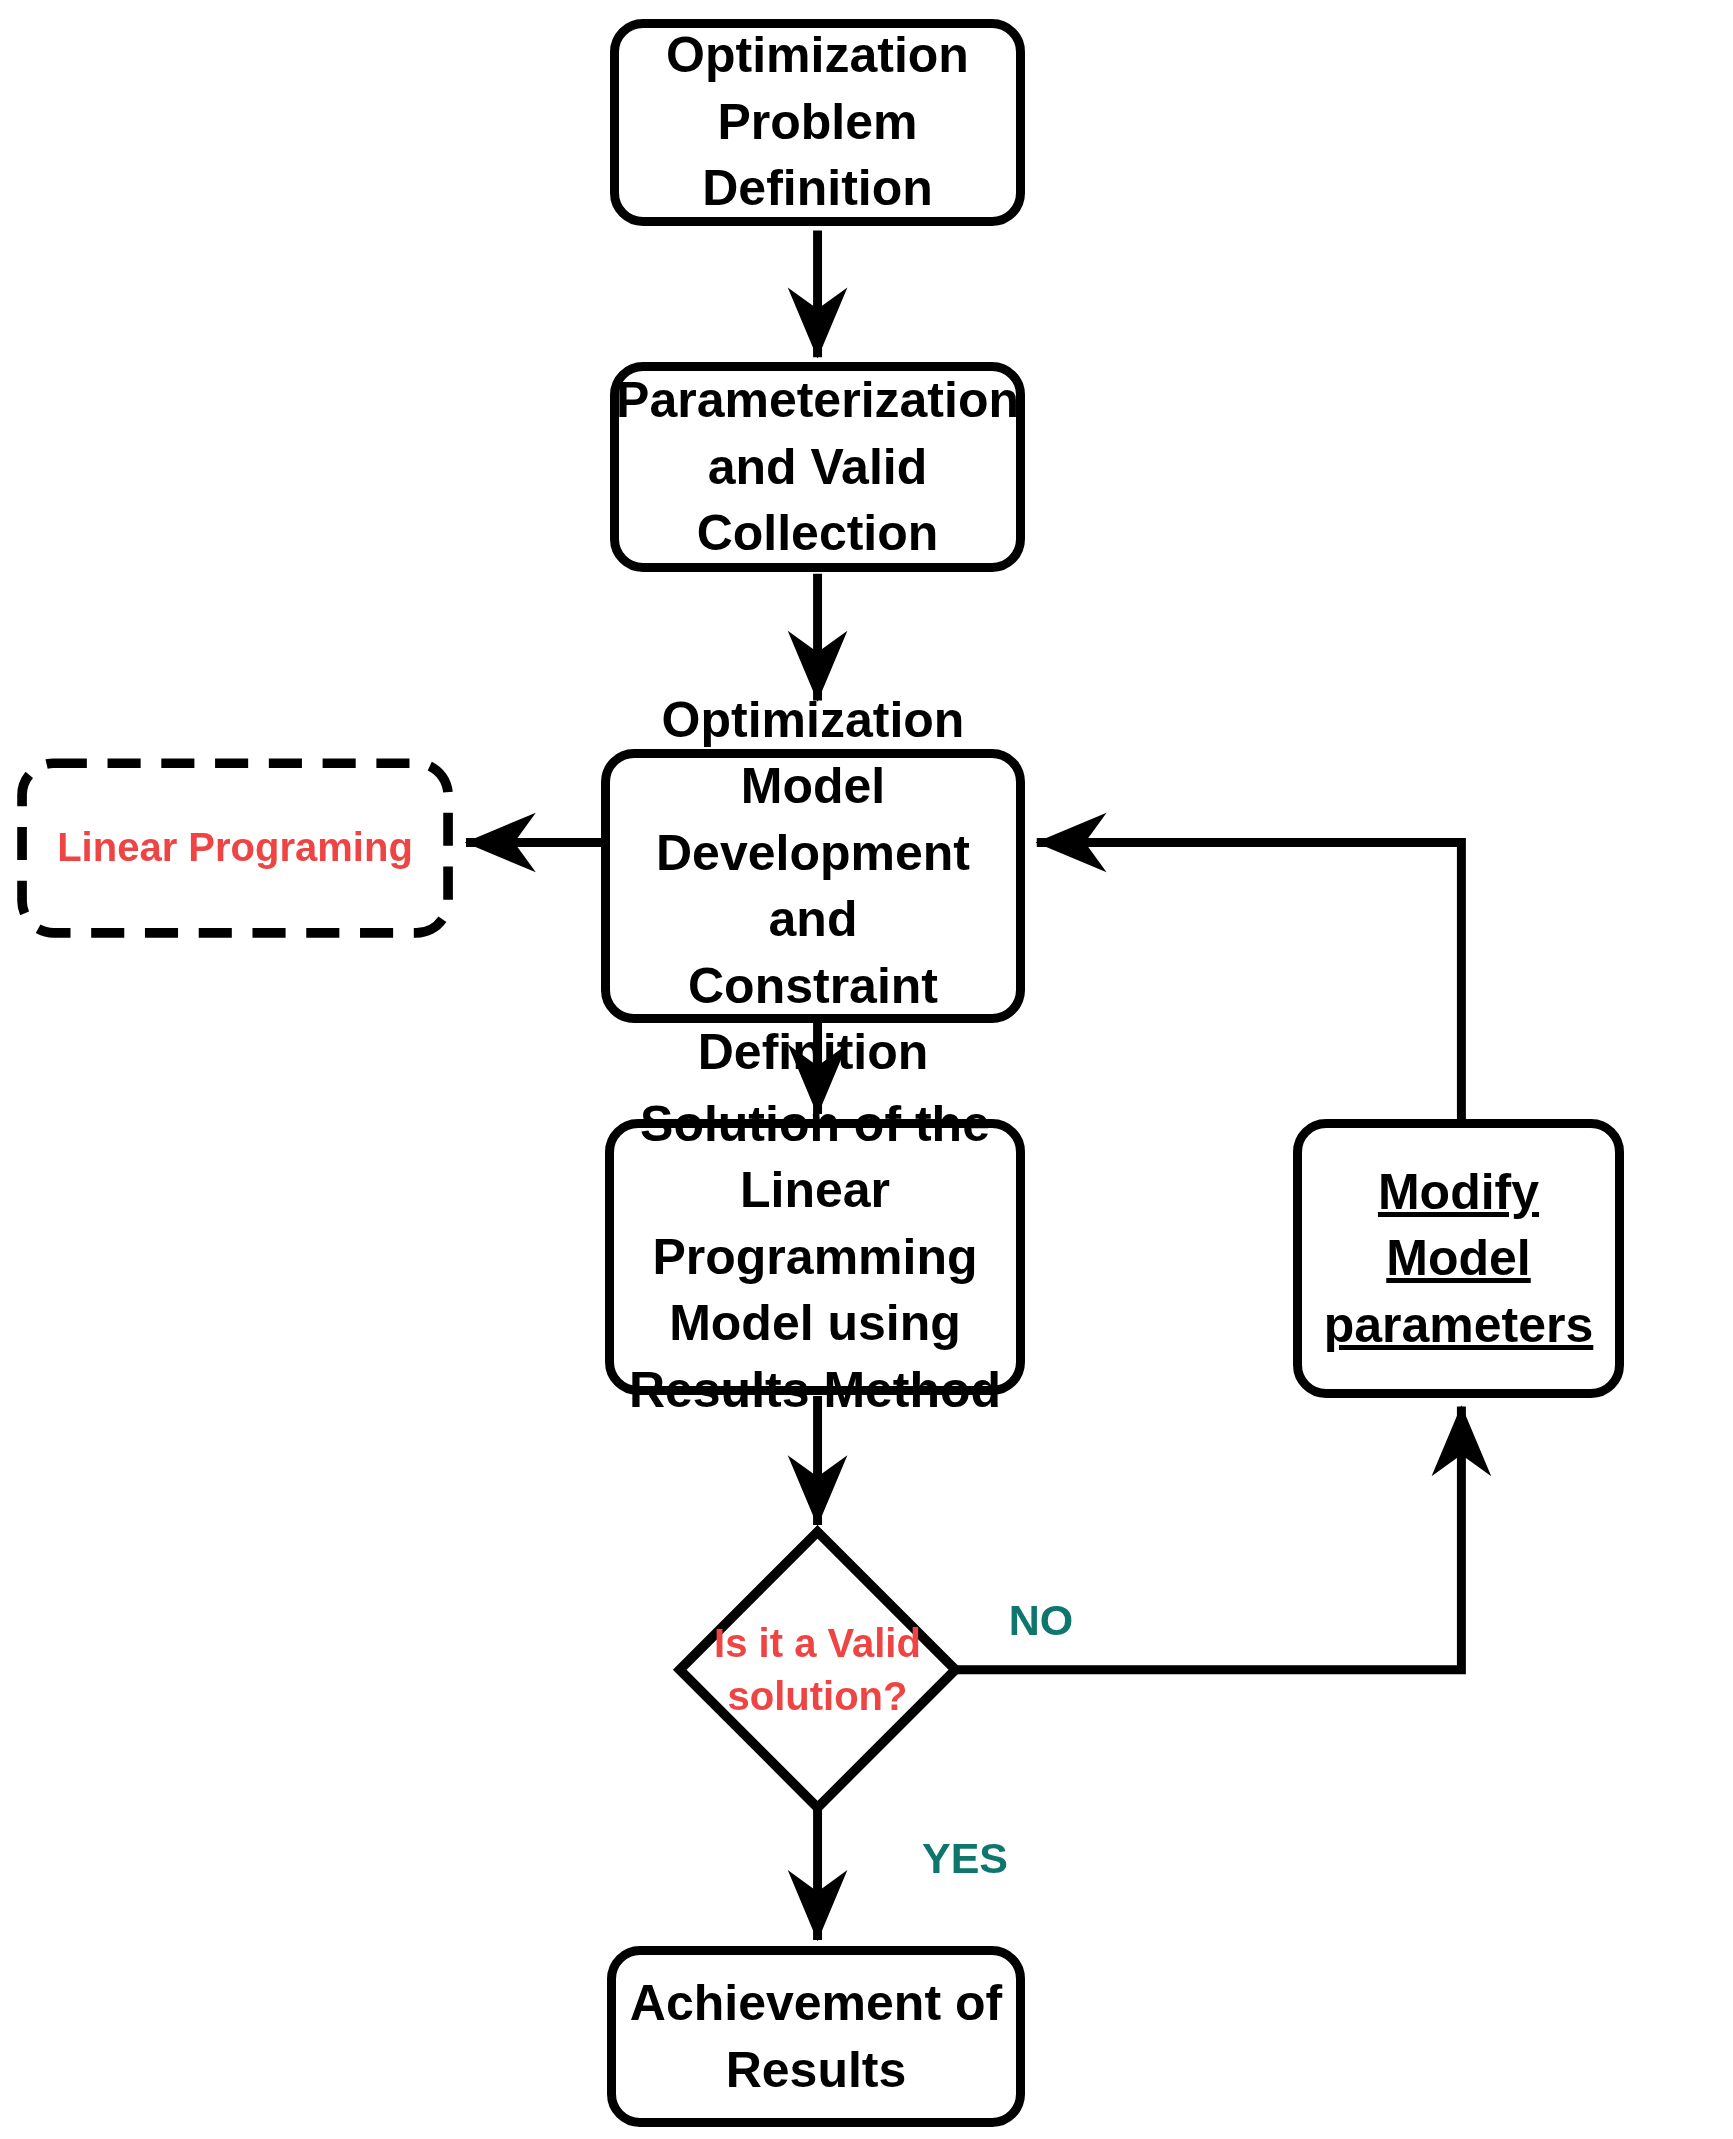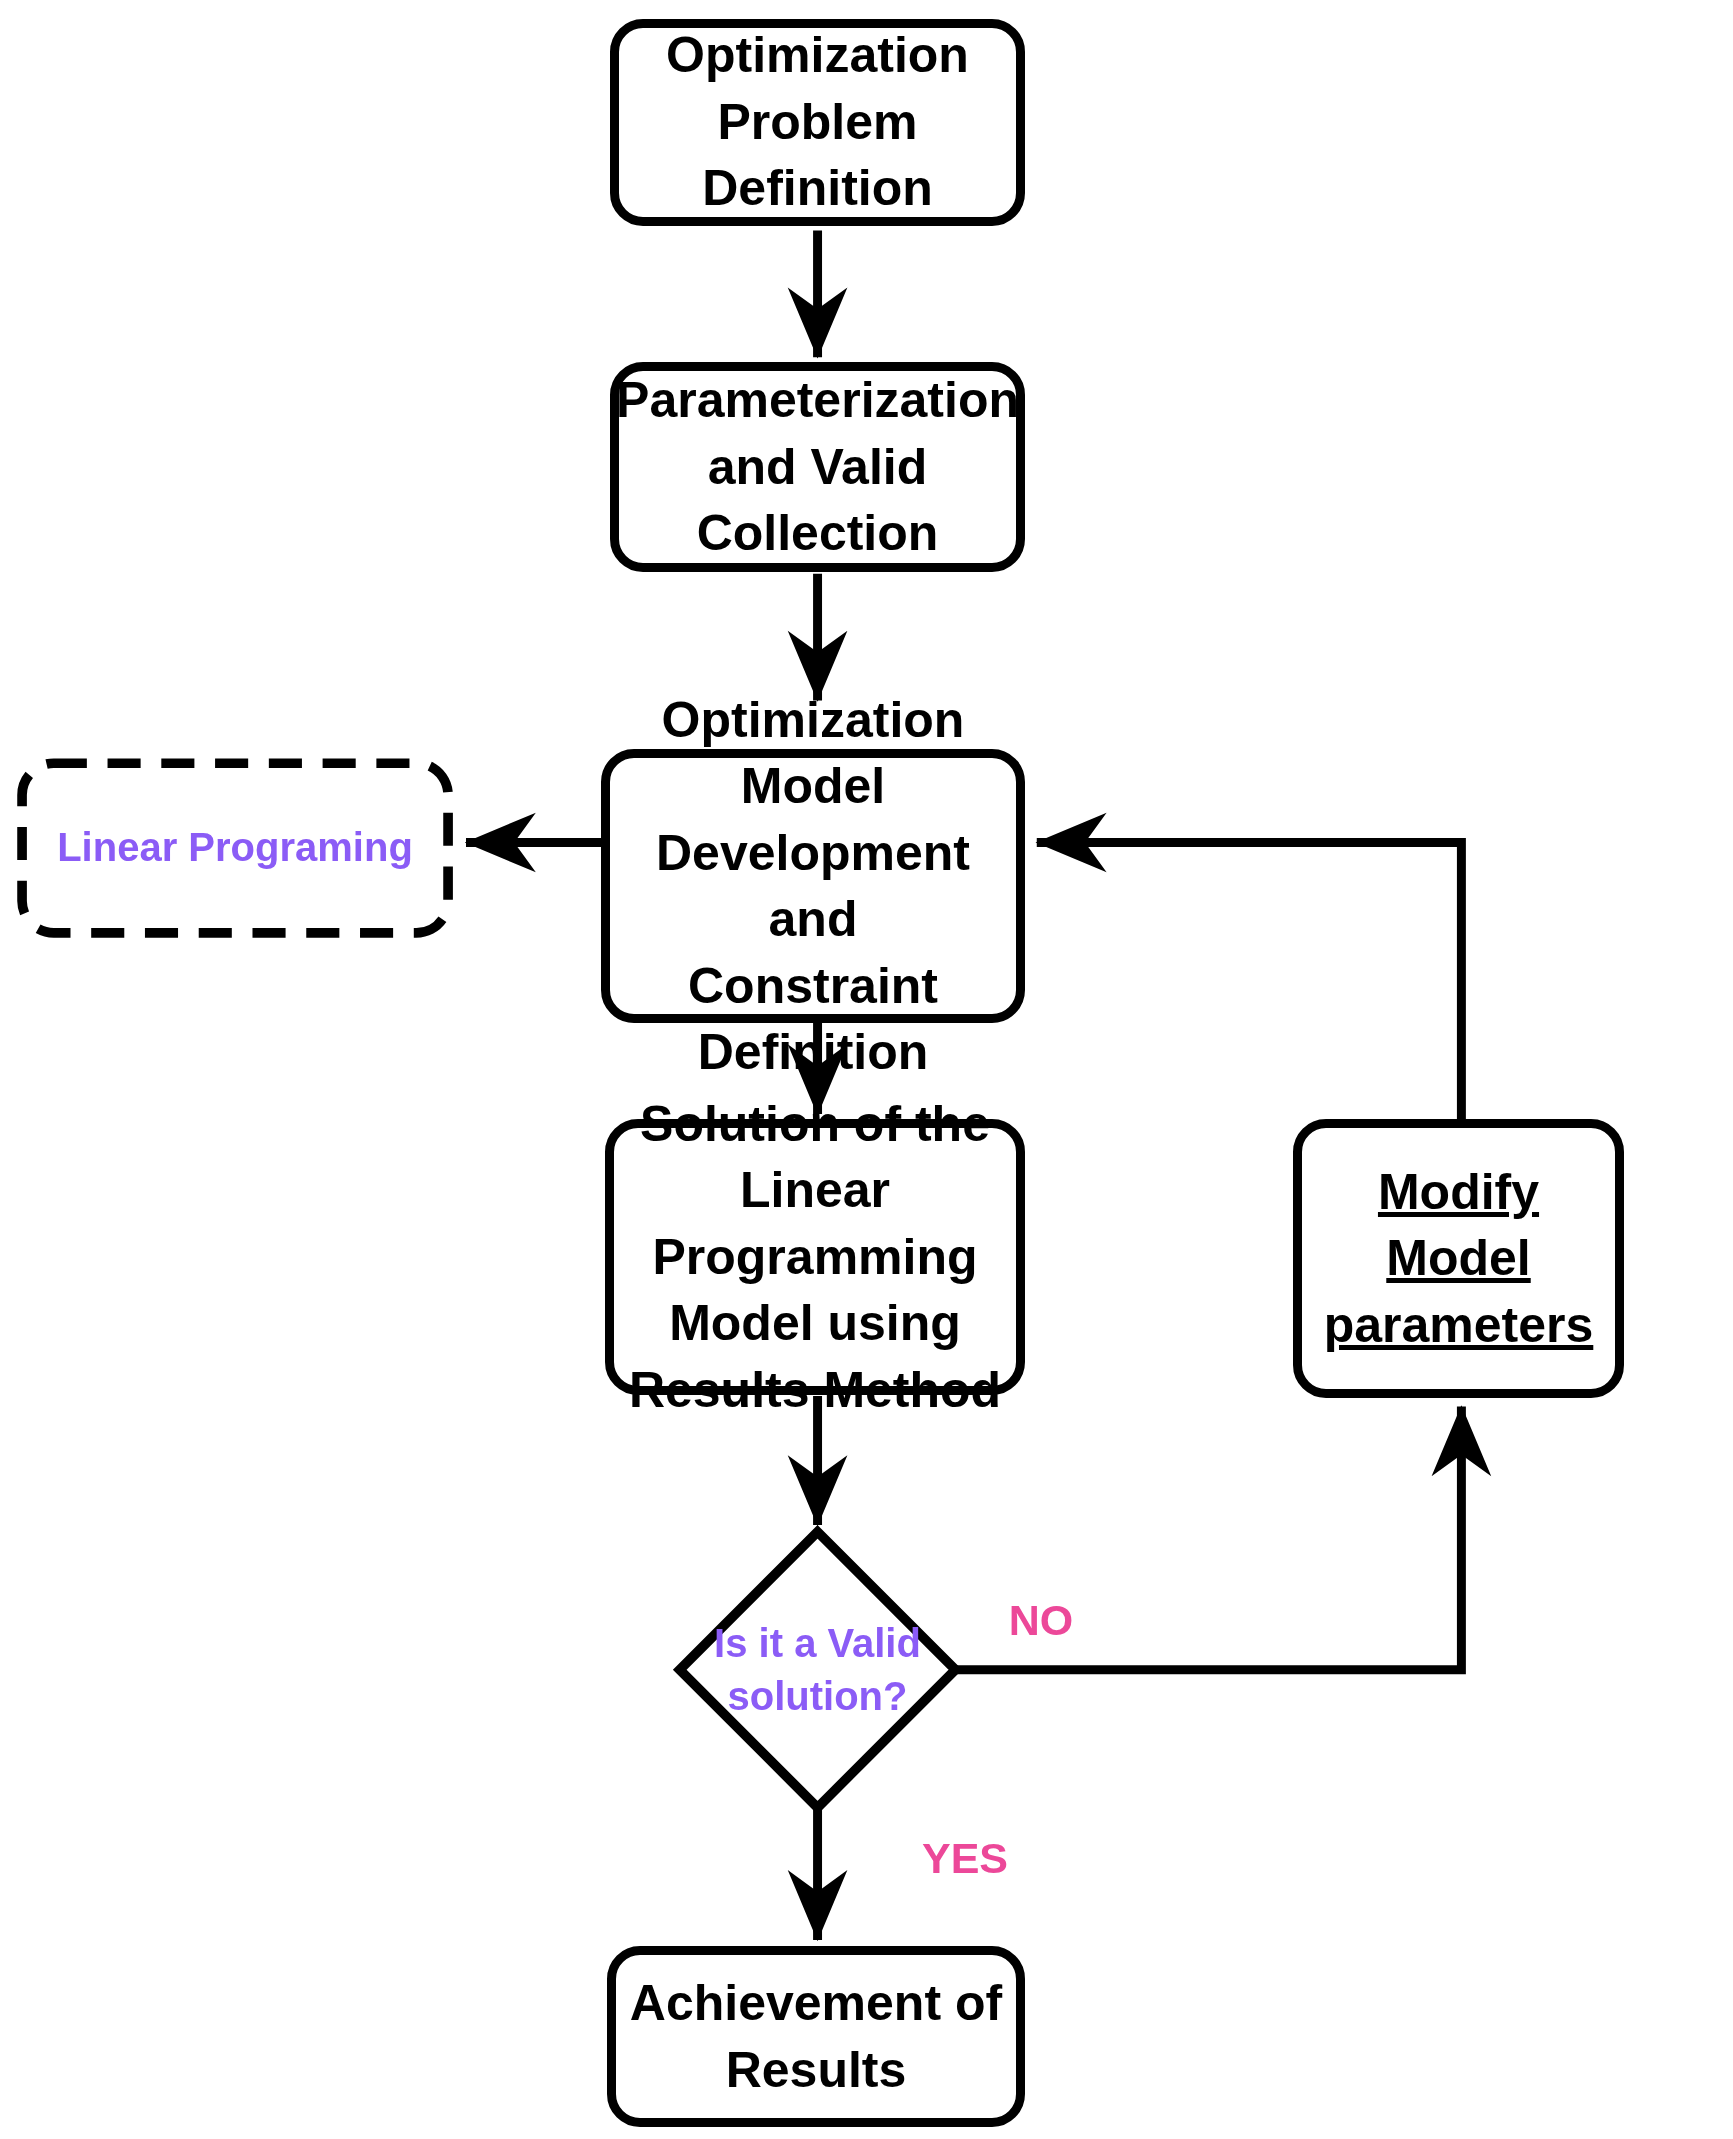--- a/index.html
+++ b/index.html
@@ -31,33 +31,33 @@
     font-size: 50px;
     line-height: 1.33;
     white-space: pre-line;
   }
   .float-label {
     position: absolute;
     display: flex;
     align-items: center;
     justify-content: center;
     text-align: center;
-    color: #8b5cf6;
+    color: #ef4444;
     font-weight: 700;
     font-size: 40px;
     line-height: 1.33;
     white-space: pre-line;
     background: transparent;
   }
   .edge-label {
     position: absolute;
     display: flex;
     align-items: center;
     justify-content: center;
-    color: #ec4899;
+    color: #0f766e;
     font-weight: 700;
     font-size: 43px;
     background: transparent;
     text-align: right;
   }
   
   #node-problem        { left: 610px;  top: 18.6px;   width: 415px; height: 207px; }
   #node-parameter      { left: 610px;  top: 362px;  width: 415px; height: 210px; }
   #node-model-dev      { left: 601px;  top: 705px; width: 424px; height: 274px; margin-top: 44px; }
   #node-solution       { left: 605px;  top: 1119px; width: 420px; height: 276px; }

